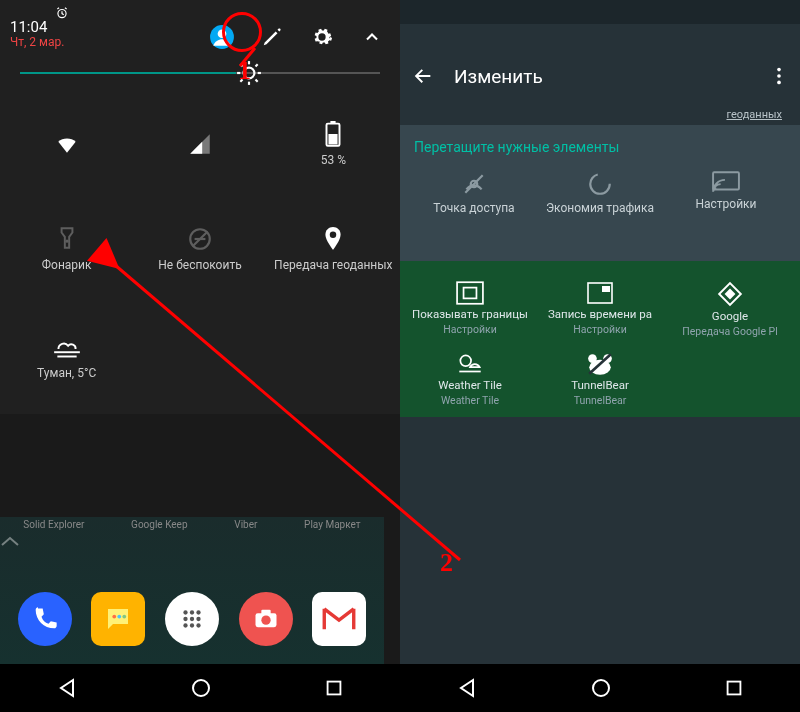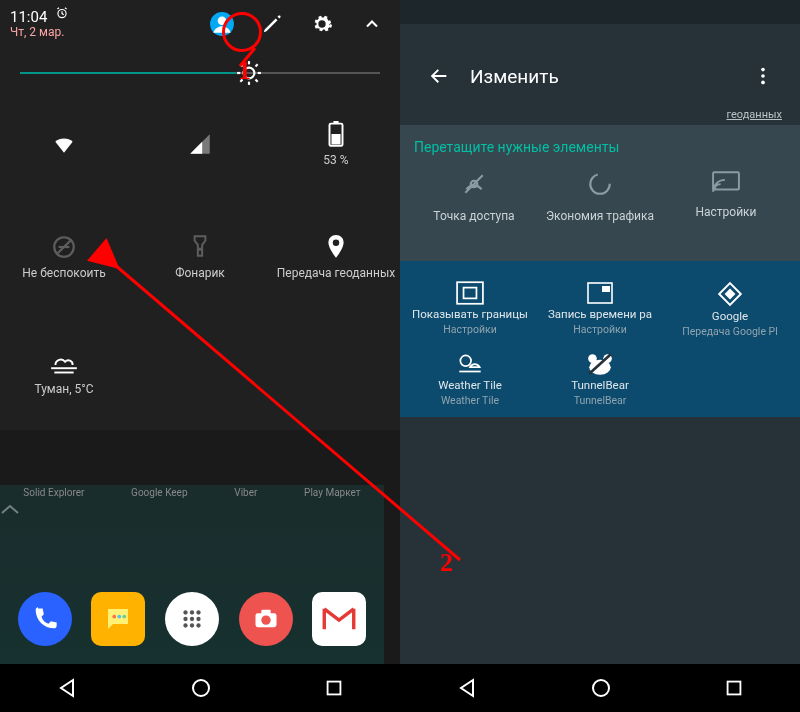--- a/index.html
+++ b/index.html
@@ -2,62 +2,62 @@
 <html><head>
 <meta charset="utf-8">
 <style>
   * { margin: 0; padding: 0; box-sizing: border-box; }
   body { font-family: Roboto, Arial, sans-serif; background: #000; width: 800px; height: 712px; overflow: hidden; display: flex; }
   .phone { position: relative; height: 712px; background: #1a1a1a; }
   .phone.left { width: 400px; }
   .phone.right { width: 400px; }
   
   .qs-panel { background: #202020; color: #fff; }
-  .status-bar { display: flex; align-items: center; padding: 10px 10px; height: 48px; }
+  .status-bar { display: flex; align-items: flex-start; padding: 19px 10px; height: 48px; }
   .status-time { font-size: 15px; color: #fff; line-height: 1.1; }
-  .status-time .date { font-size: 12px; color: #fca5a5; }
+  .status-time .date { font-size: 12px; color: #ef4444; }
   .status-bar .right-icons { margin-left: auto; display: flex; align-items: center; gap: 14px; }
   .icon-btn { width: 36px; height: 36px; display: flex; align-items: center; justify-content: center; color: #fff; }
   .editing-circle { position: absolute; border: 3px solid #ff0000; border-radius: 50%; width: 40px; height: 40px; left: 222px; top: 12px; pointer-events: none; }
   .brightness { padding: 24px 20px 20px; display: flex; align-items: center; }
   .brightness-track { flex: 1; height: 2px; background: #555; position: relative; }
   .brightness-fill { position: absolute; left: 0; top: 0; height: 2px; background: #009688; width: 60%; }
   .brightness-thumb { position: absolute; left: 60%; top: -12px; }
-  .qs-grid { display: grid; grid-template-columns: repeat(3, 1fr); gap: 8px; }
+  .qs-grid { display: grid; grid-template-columns: repeat(3, 1fr); gap: 0; }
   .qs-tile { height: 100px; display: flex; flex-direction: column; align-items: center; justify-content: center; gap: 6px; color: #ccc; font-size: 12px; text-align: center; padding: 4px; }
   .qs-tile .ti-icon { color: #ddd; }
   .qs-tile.dim .ti-icon { opacity: 0.6; }
   .qs-label { color: #ccc; font-size: 12px; line-height: 1.2; }
   .qs-tile.tall { height: 110px; }
   
-  .home-peek { position: absolute; bottom: 48px; left: 0; right: 16px; height: 179px; background: linear-gradient(#1a2c2c, #16312f); }
+  .home-peek { position: absolute; bottom: 48px; left: 0; right: 16px; height: 147px; background: linear-gradient(#1a2c2c, #16312f); }
   .home-apps-row1 { display: flex; justify-content: space-around; font-size: 10px; color: #888; padding-top: 2px; }
   .home-caret { text-align: center; color: #fff; opacity: .4; margin-top: 4px; }
   .dock { position: absolute; bottom: 0; left: 0; right: 0; height: 90px; display: flex; justify-content: space-around; align-items: center; padding: 0 8px; }
   .app-icon { width: 54px; height: 54px; border-radius: 50%; display: flex; align-items: center; justify-content: center; font-size: 26px; color: #fff; }
   .app-phone { background: #2962ff; }
   .app-msg { background: #ffb300; border-radius: 10px; }
   .app-cam { background: #ef5350; border-radius: 50%; }
   .app-gmail { background: #fff; border-radius: 10px; }
   .app-drawer { width: 54px; height: 54px; border-radius: 50%; background: #fff; color: #555; display: flex; align-items: center; justify-content: center; }
   
   .navbar { position: absolute; bottom: 0; left: 0; right: 0; height: 48px; background: #000; display: flex; justify-content: space-around; align-items: center; }
   .navbar .nav-btn { color: #eee; }
   
-  .edit-header { height: 56px; background: #263238; display: flex; align-items: center; padding: 0 28px; gap: 20px; margin-top: 24px; }
+  .edit-header { height: 56px; background: #263238; display: flex; align-items: center; padding: 0 12px; gap: 20px; margin-top: 24px; }
   .edit-header .title { color: #fff; font-size: 19px; font-weight: 400; }
   .edit-header .more { margin-left: auto; }
   .status-bar-right { height: 24px; background: #1c262b; }
   .geo-remnant { text-align: right; color: #b8c3c8; font-size: 11px; padding: 4px 18px; background: #263238; text-decoration: underline; }
   .drag-section { background: #37474f; padding: 14px 14px 18px; }
   .drag-hint { color: #00bfa5; font-size: 14px; margin-bottom: 16px; }
   .drag-grid { display: grid; grid-template-columns: repeat(3, 1fr); gap: 12px 6px; }
-  .drag-tile { display: flex; flex-direction: column; align-items: center; gap: 12px; color: #c9d2d6; font-size: 12px; text-align: center; min-height: 72px; }
+  .drag-tile { display: flex; flex-direction: column; align-items: center; gap: 4px; color: #c9d2d6; font-size: 12px; text-align: center; min-height: 72px; }
   .drag-tile .ti-icon { opacity: .7; }
-  .sys-section { background: #0c4a6e; padding: 20px 8px 10px; }
+  .sys-section { background: #14532d; padding: 20px 8px 10px; }
   .sys-grid { display: grid; grid-template-columns: repeat(3, 1fr); gap: 14px 6px; }
   .sys-tile { display: flex; flex-direction: column; align-items: center; gap: 2px; color: #dfe7ea; font-size: 11.5px; text-align: center; }
   .sys-tile .sub { color: #90a4ae; font-size: 10.5px; }
   .annot-num { position: absolute; color: #ff0000; font-size: 26px; font-weight: bold; font-family: Georgia, serif; pointer-events: none; }
   svg { display: block; }
   .arrow-svg { position: absolute; left: 0; top: 0; pointer-events: none; }
 </style>
 </head>
 <body>
 
@@ -139,36 +139,36 @@
             <svg width="18" height="26" viewBox="0 0 12 20">
               <rect x="1" y="2" width="10" height="17" rx="1" fill="none" stroke="#fff" stroke-width="1.5"></rect>
               <rect x="4" y="0" width="4" height="2" fill="#fff"></rect>
               <rect x="2.5" y="10" width="7" height="8" fill="#fff"></rect>
             </svg>
           </span>
         <span class="qs-label">53 %</span>
       </div>
       <div class="qs-tile dim tall">
         <span class="ti-icon">
+            <svg width="22" height="26" viewBox="0 0 18 24">
+              <path d="M4 2h10v4l-3 4v10H7V10L4 6V2z" fill="none" stroke="#888" stroke-width="1.8"></path>
+              <circle cx="9" cy="14" r="1.5" fill="#888"></circle>
+            </svg>
+          </span>
+        <span class="qs-label">Фонарик</span>
+      </div>
+      <div class="qs-tile dim tall">
+        <span class="ti-icon">
             <svg width="26" height="26" viewBox="0 0 24 24">
               <circle cx="12" cy="12" r="9" fill="none" stroke="#888" stroke-width="2"></circle>
               <line x1="7" y1="12" x2="17" y2="12" stroke="#888" stroke-width="2"></line>
               <line x1="5" y1="19" x2="19" y2="5" stroke="#888" stroke-width="2"></line>
             </svg>
           </span>
         <span class="qs-label">Не беспокоить</span>
-      </div>
-      <div class="qs-tile dim tall">
-        <span class="ti-icon">
-            <svg width="22" height="26" viewBox="0 0 18 24">
-              <path d="M4 2h10v4l-3 4v10H7V10L4 6V2z" fill="none" stroke="#888" stroke-width="1.8"></path>
-              <circle cx="9" cy="14" r="1.5" fill="#888"></circle>
-            </svg>
-          </span>
-        <span class="qs-label">Фонарик</span>
       </div>
       <div class="qs-tile tall">
         <span class="ti-icon">
             <svg width="22" height="26" viewBox="0 0 18 24">
               <path d="M9 1C5 1 2 4 2 8c0 5 7 14 7 14s7-9 7-14c0-4-3-7-7-7z" fill="#fff"></path>
               <circle cx="9" cy="8" r="3" fill="#202020"></circle>
             </svg>
           </span>
         <span class="qs-label">Передача геоданных</span>
       </div>

